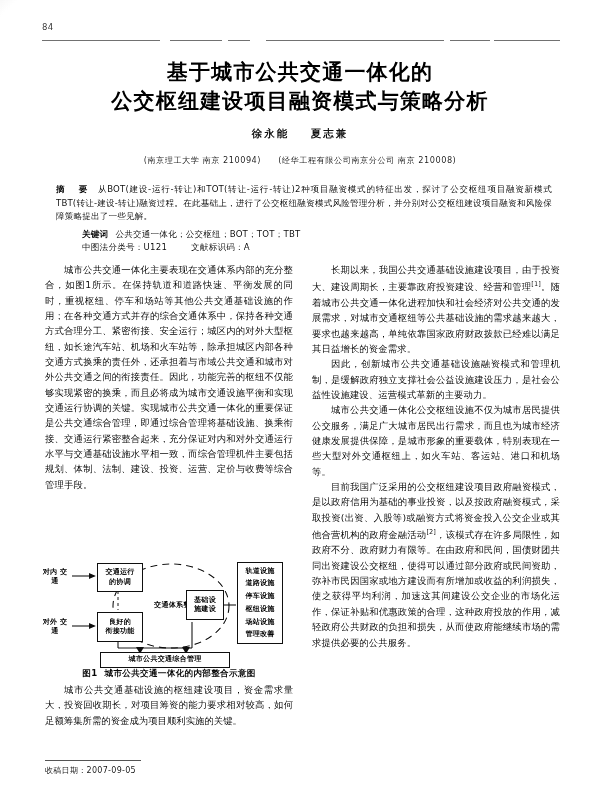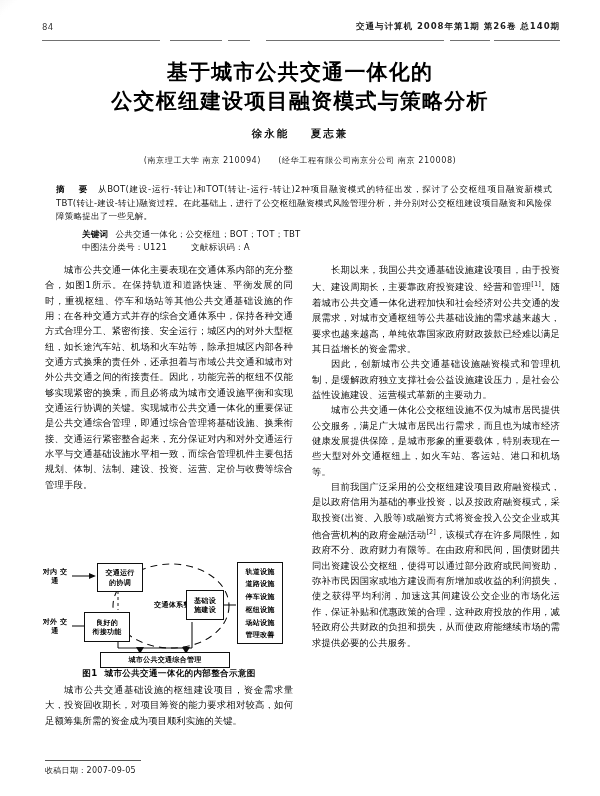--- a/index.html
+++ b/index.html
@@ -219,41 +219,41 @@
     font-size: 7.1px;
     line-height: 9.1px;
     letter-spacing: .2px;
     text-align: center;
     color: #0f0f0f;
     display: flex;
     flex-direction: column;
     align-items: center;
     justify-content: center;
     font-weight: 700;
+    font-family: Liberation Serif, serif;
   }
   .dlabel {
     position: absolute;
     font-size: 7.1px;
     line-height: 9.2px;
     letter-spacing: .2px;
     font-weight: 700;
     color: #0f0f0f;
     text-align: center;
   }
   .dbox b, .dlabel b { font-weight: 700; display:block; }
 </style>
 </head>
 <body>
 
 <div id="page">
   <div id="paper"></div>
 
   <div class="runhead">
     <span class="folio">84</span>
-    <span class="journal">交通与计算机    2008年第1期    第26卷    总140期</span>
   </div>
   <div class="rule-row">
     <i class="r1"></i>
       <i class="r2"></i>
       <i class="r3"></i>
       <i class="r4"></i>
       <i class="r5"></i>
       <i class="r6"></i>
   </div>
 
@@ -321,21 +321,21 @@
     <div class="dlabel" style="left:0px; top:61px; width:30px;">
       <b>对外
 交通</b>
     </div>
 
     <div class="dbox" style="left:57px; top:7px; width:44px; height:27px;">
       <b>交通运行</b>
       <b>的协调</b>
     </div>
 
-    <div class="dbox" style="left:44px; top:56px; width:44px; height:28px;">
+    <div class="dbox" style="left:57px; top:56px; width:44px; height:28px;">
       <b>良好的</b>
       <b>衔接功能</b>
     </div>
 
     <div class="dlabel" style="left:104px; top:44px; width:64px;">
       <b>交通体系整合</b>
     </div>
 
     <div class="dbox" style="left:146px; top:34px; width:36px; height:28px;">
       <b>基础设</b>

